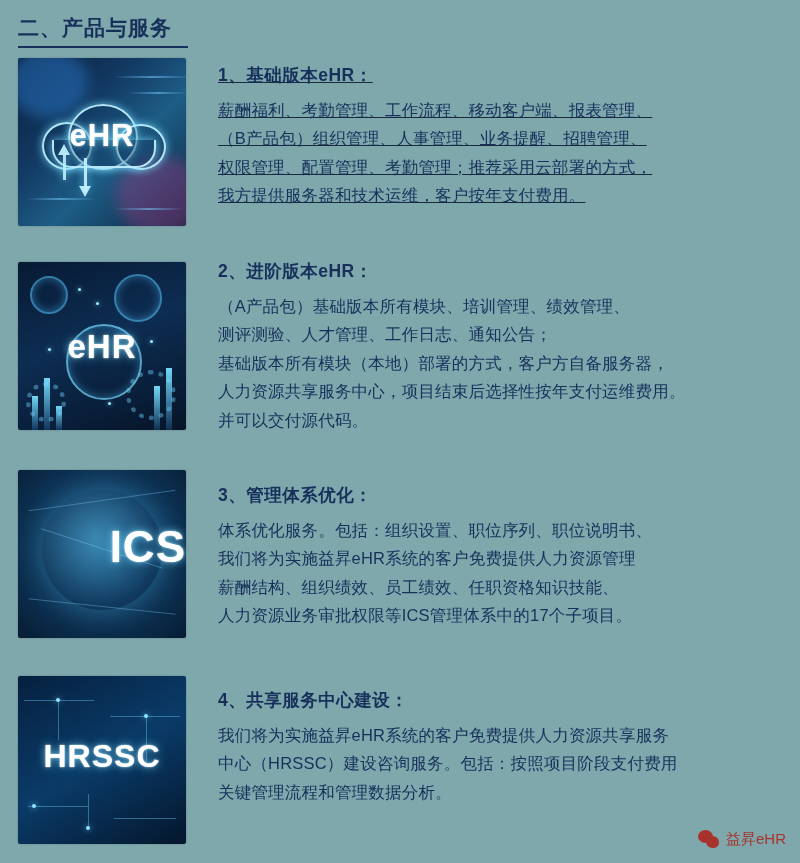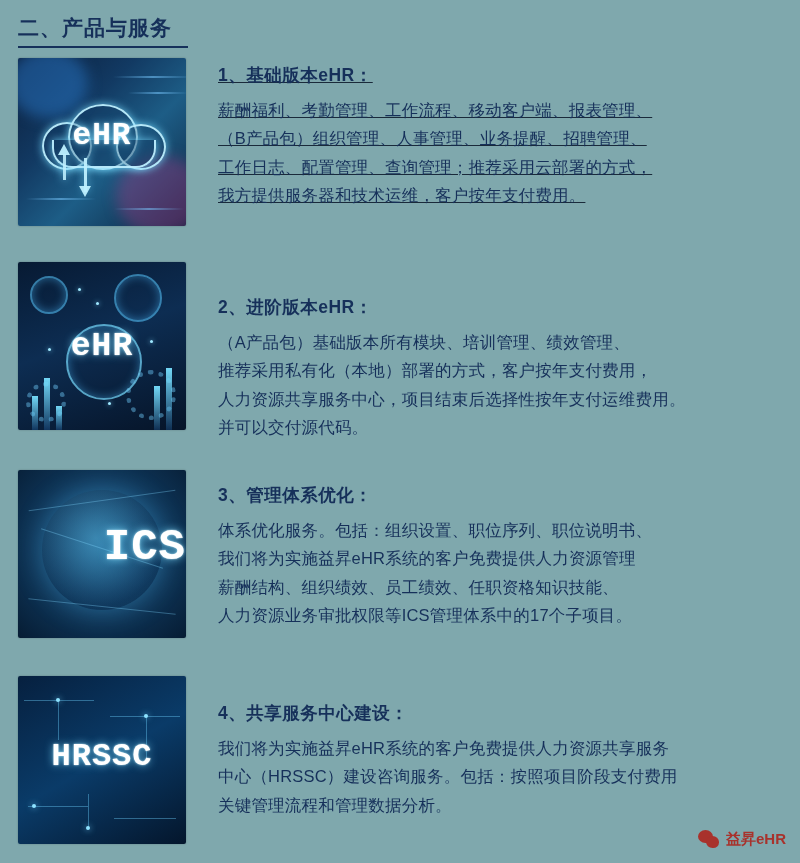--- a/index.html
+++ b/index.html
@@ -90,21 +90,20 @@
   }
   .art-label {
     position: absolute;
     left: 0;
     right: 0;
     text-align: center;
     color: #ffffff;
     font-weight: bold;
     text-shadow: 0 0 8px rgba(120,220,255,0.85), 0 0 2px rgba(255,255,255,0.9);
     letter-spacing: 1px;
-    font-family: Liberation Mono, monospace;
   }
 
   
   .t1 { background: linear-gradient(135deg,#0b1d3a 0%, #123a63 35%, #1d5d86 60%, #0c2440 100%); }
   .t1 .streak {
     position:absolute; background: linear-gradient(90deg, rgba(255,255,255,0) 0%, rgba(120,200,255,0.55) 50%, rgba(255,255,255,0) 100%);
     height: 2px;
   }
   .t1 .blob {
     position:absolute; border-radius:50%; filter: blur(7px);
@@ -190,21 +189,21 @@
   
   .brand {
     position: absolute;
     right: 14px;
     bottom: 14px;
     display: flex;
     align-items: center;
     gap: 6px;
     color: #a8322c;
     font-size: 15px;
-    font-weight: bold;
+    font-weight: normal;
   }
   .wechat-icon {
     width: 22px; height: 19px;
     position: relative;
     display: inline-block;
   }
   .wechat-icon .b1, .wechat-icon .b2 {
     position: absolute;
     border-radius: 50% 50% 45% 50%;
     background: #a8322c;
@@ -238,21 +237,21 @@
         <div class="arrow"></div>
         <div class="arrow2"></div>
       </div>
       <div class="art-label" style="top:60px; font-size:31px;">eHR</div>
     </div>
     <div class="text-col" style="top:6px;text-decoration:underline;">
       <div class="item-title">1、基础版本eHR：</div>
       <div class="item-body">
         <div>薪酬福利、考勤管理、工作流程、移动客户端、报表管理、</div>
         <div>（B产品包）组织管理、人事管理、业务提醒、招聘管理、</div>
-        <div>工作日志、配置管理、查询管理；推荐采用云部署的方式，</div>
+        <div>权限管理、配置管理、考勤管理；推荐采用云部署的方式，</div>
         <div>我方提供服务器和技术运维，客户按年支付费用。</div>
       </div>
     </div>
   </div>
 
   <div class="block" style="top:262px;">
     <div class="thumb t2" style="top:0;">
       <div class="art">
         <div class="ring" style="left:12px; top:14px; width:34px; height:34px;"></div>
         <div class="ring" style="left:96px; top:12px; width:44px; height:44px;"></div>
@@ -265,25 +264,26 @@
         <div class="bar" style="left:136px; height:44px;"></div>
         <div class="bar" style="left:148px; height:62px;"></div>
         <div class="dot" style="left:60px; top:26px;"></div>
         <div class="dot" style="left:78px; top:40px;"></div>
         <div class="dot" style="left:30px; top:86px;"></div>
         <div class="dot" style="left:132px; top:78px;"></div>
         <div class="dot" style="left:90px; top:140px;"></div>
       </div>
       <div class="art-label" style="top:66px; font-size:33px;">eHR</div>
     </div>
-    <div class="text-col" style="top:-2px;margin-top:36px;">
+    <div class="text-col" style="top:-2px;">
       <div class="item-title">2、进阶版本eHR：</div>
       <div class="item-body">
         <div>（A产品包）基础版本所有模块、培训管理、绩效管理、</div>
-        <div>推荐采用私有化（本地）部署的方式，客户按年支付费用，</div>
+        <div>测评测验、人才管理、工作日志、通知公告；</div>
+        <div>基础版本所有模块（本地）部署的方式，客户方自备服务器，</div>
         <div>人力资源共享服务中心，项目结束后选择性按年支付运维费用。</div>
         <div>并可以交付源代码。</div>
       </div>
     </div>
   </div>
 
   <div class="block" style="top:470px;">
     <div class="thumb t3" style="top:0;">
       <div class="art">
         <div class="orb"></div>
@@ -314,21 +314,21 @@
         <div class="vtrace" style="left:40px; top:24px; height:40px;"></div>
         <div class="vtrace" style="left:128px; top:40px; height:46px;"></div>
         <div class="vtrace" style="left:70px; top:118px; height:34px;"></div>
         <div class="node" style="left:38px; top:22px;"></div>
         <div class="node" style="left:126px; top:38px;"></div>
         <div class="node" style="left:68px; top:150px;"></div>
         <div class="node" style="left:14px; top:128px;"></div>
       </div>
       <div class="art-label" style="top:62px; font-size:32px;">HRSSC</div>
     </div>
-    <div class="text-col" style="top:26px;">
+    <div class="text-col" style="top:13px;">
       <div class="item-title">4、共享服务中心建设：</div>
       <div class="item-body">
         <div>我们将为实施益昇eHR系统的客户免费提供人力资源共享服务</div>
         <div>中心（HRSSC）建设咨询服务。包括：按照项目阶段支付费用</div>
         <div>关键管理流程和管理数据分析。</div>
       </div>
     </div>
   </div>
 
   <div class="brand">

